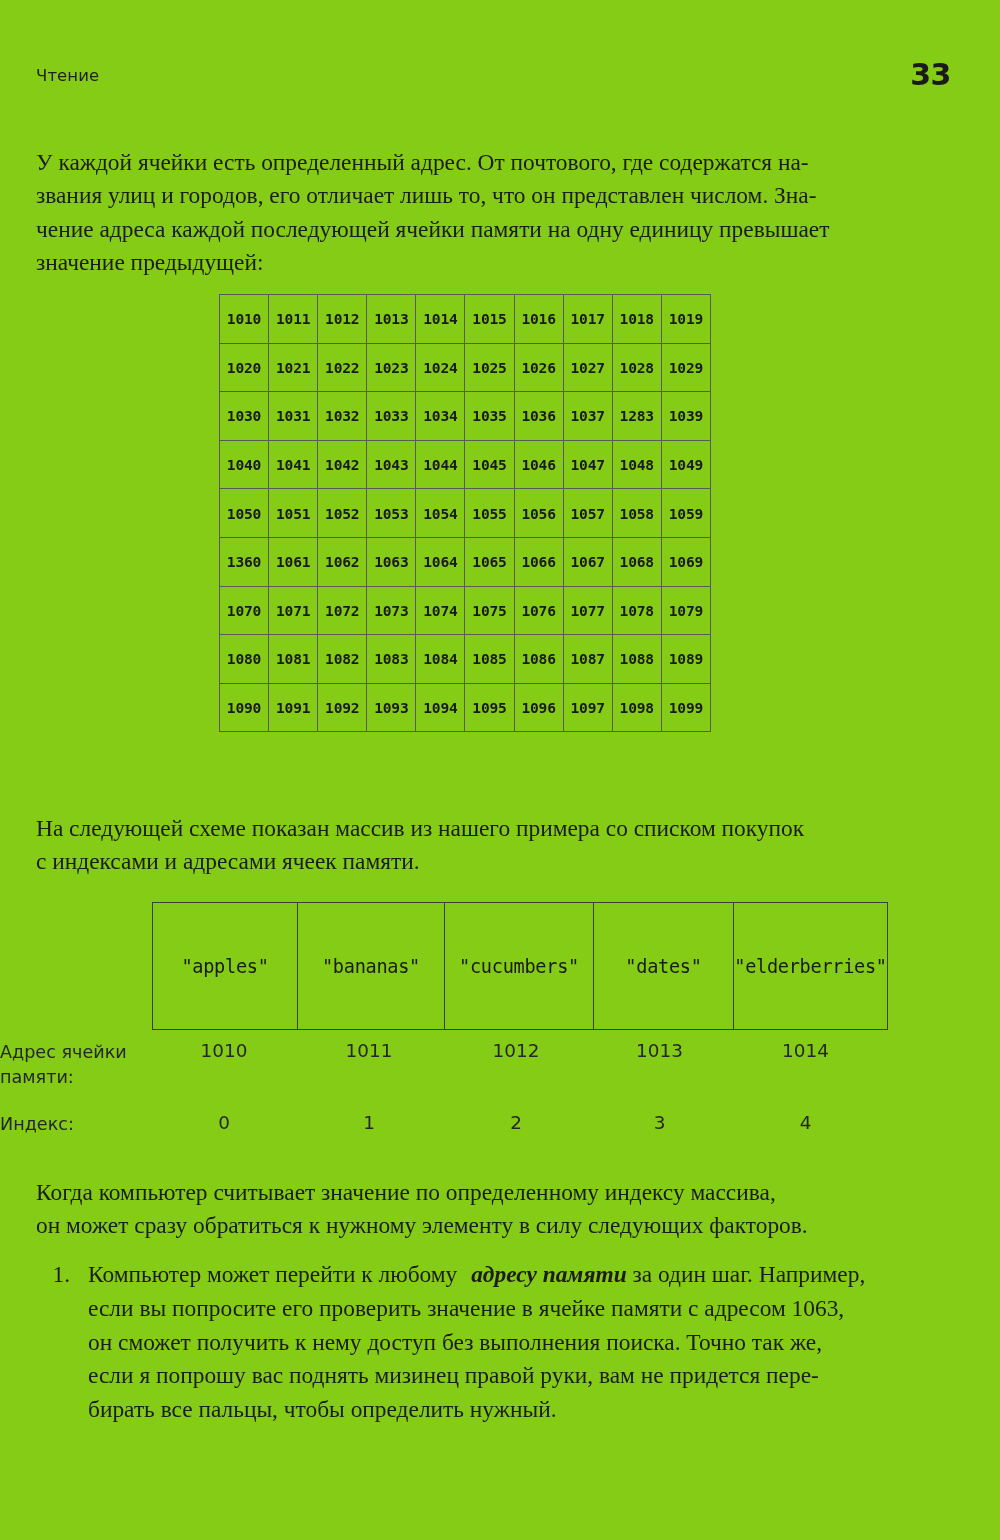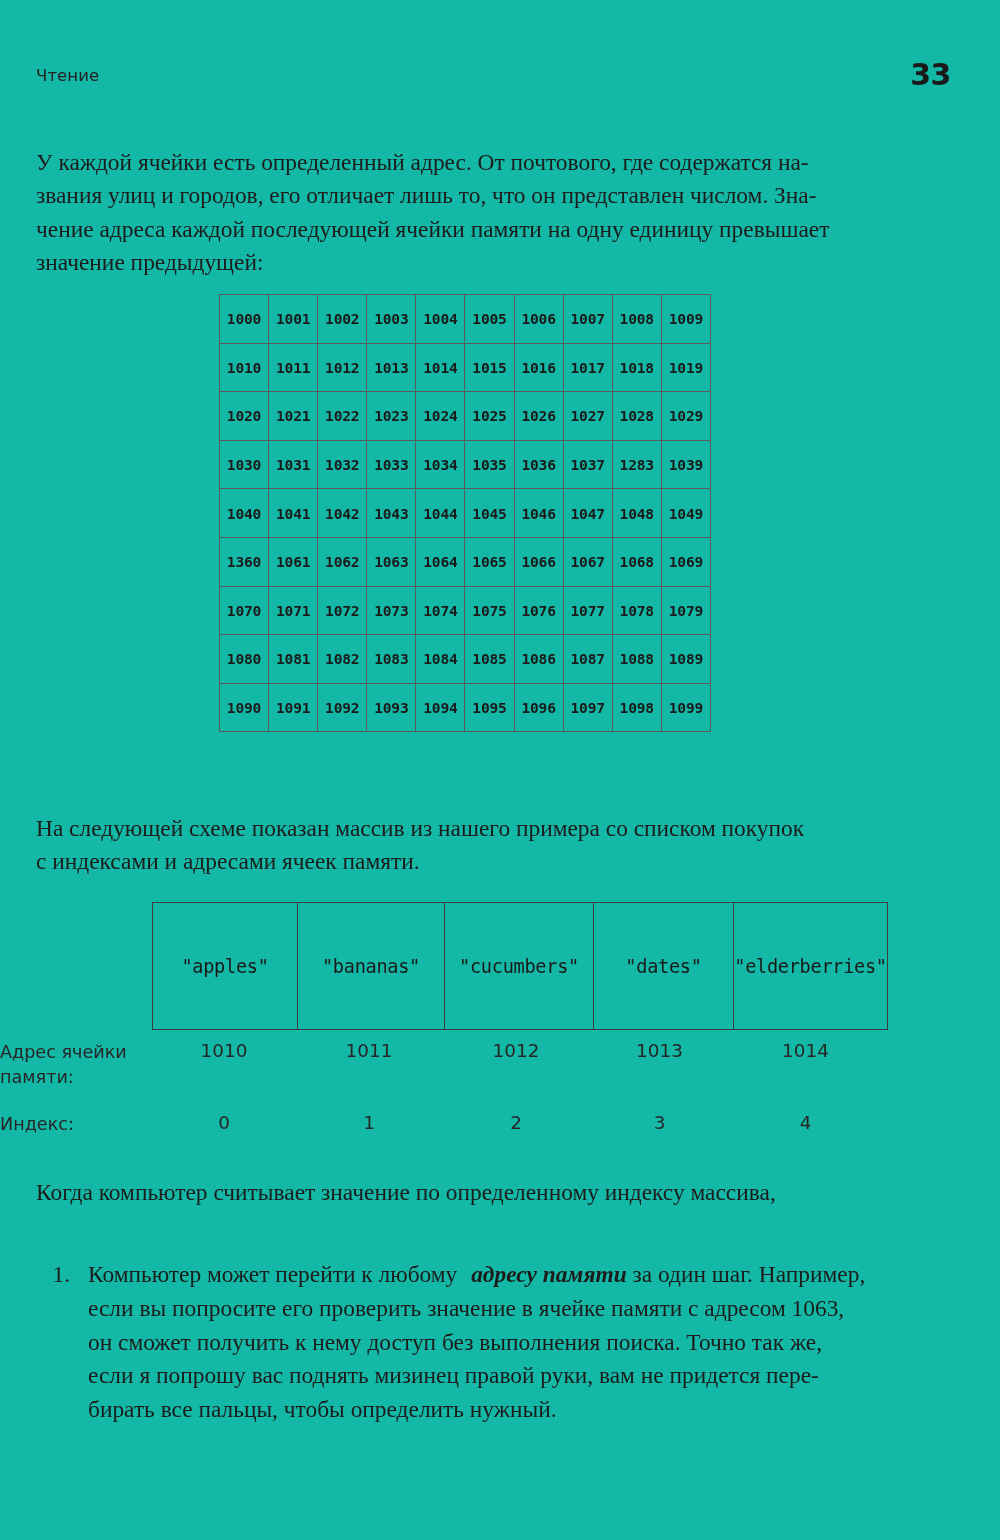--- a/index.html
+++ b/index.html
@@ -12,21 +12,21 @@
     height: 1540px;
     position: relative;
     font-family: "Liberation Serif", serif;
     color: #1a1a1a;
     overflow: hidden;
   }
 
   .page {
     position: absolute;
     inset: 0;
-    background: #14b8a6;
+    background: #84cc16;
   }
 
   
   .running-head {
     position: absolute;
     top: 62px;
     left: 36px;
     right: 36px;
     height: 34px;
   }
@@ -192,32 +192,20 @@
   <div class="para p1">
     <span class="line">У каждой ячейки есть определенный адрес. От почтового, где содержатся на-</span>
     <span class="line">звания улиц и городов, его отличает лишь то, что он представлен числом. Зна-</span>
     <span class="line">чение адреса каждой последующей ячейки памяти на одну единицу превышает</span>
     <span class="line">значение предыдущей:</span>
   </div>
 
   <table class="mem-grid">
     <tbody>
       <tr>
-        <td>1000</td>
-        <td>1001</td>
-        <td>1002</td>
-        <td>1003</td>
-        <td>1004</td>
-        <td>1005</td>
-        <td>1006</td>
-        <td>1007</td>
-        <td>1008</td>
-        <td>1009</td>
-      </tr>
-      <tr>
         <td>1010</td>
         <td>1011</td>
         <td>1012</td>
         <td>1013</td>
         <td>1014</td>
         <td>1015</td>
         <td>1016</td>
         <td>1017</td>
         <td>1018</td>
         <td>1019</td>
@@ -250,20 +238,32 @@
         <td>1040</td>
         <td>1041</td>
         <td>1042</td>
         <td>1043</td>
         <td>1044</td>
         <td>1045</td>
         <td>1046</td>
         <td>1047</td>
         <td>1048</td>
         <td>1049</td>
+      </tr>
+      <tr>
+        <td>1050</td>
+        <td>1051</td>
+        <td>1052</td>
+        <td>1053</td>
+        <td>1054</td>
+        <td>1055</td>
+        <td>1056</td>
+        <td>1057</td>
+        <td>1058</td>
+        <td>1059</td>
       </tr>
       <tr>
         <td>1360</td>
         <td>1061</td>
         <td>1062</td>
         <td>1063</td>
         <td>1064</td>
         <td>1065</td>
         <td>1066</td>
         <td>1067</td>
@@ -346,20 +346,21 @@
   <div class="annot-values idx">
     <span class="v0">0</span>
     <span class="v1">1</span>
     <span class="v2">2</span>
     <span class="v3">3</span>
     <span class="v4">4</span>
   </div>
 
   <div class="para p3">
     <span class="line">Когда компьютер считывает значение по определенному индексу массива,</span>
+    <span class="line">он может сразу обратиться к нужному элементу в силу следующих факторов.</span>
   </div>
 
   <ol class="olist" style="list-style:none;margin:0;padding:0;">
     <li class="olist-item">
       <span class="olist-num">1.</span>
       <span class="line"><span>Компьютер может перейти к любому </span><span class="bi">адресу памяти</span><span> за один шаг. Например,</span></span>
       <span class="line">если вы попросите его проверить значение в ячейке памяти с адресом 1063,</span>
       <span class="line">он сможет получить к нему доступ без выполнения поиска. Точно так же,</span>
       <span class="line">если я попрошу вас поднять мизинец правой руки, вам не придется пере-</span>
       <span class="line">бирать все пальцы, чтобы определить нужный.</span>

